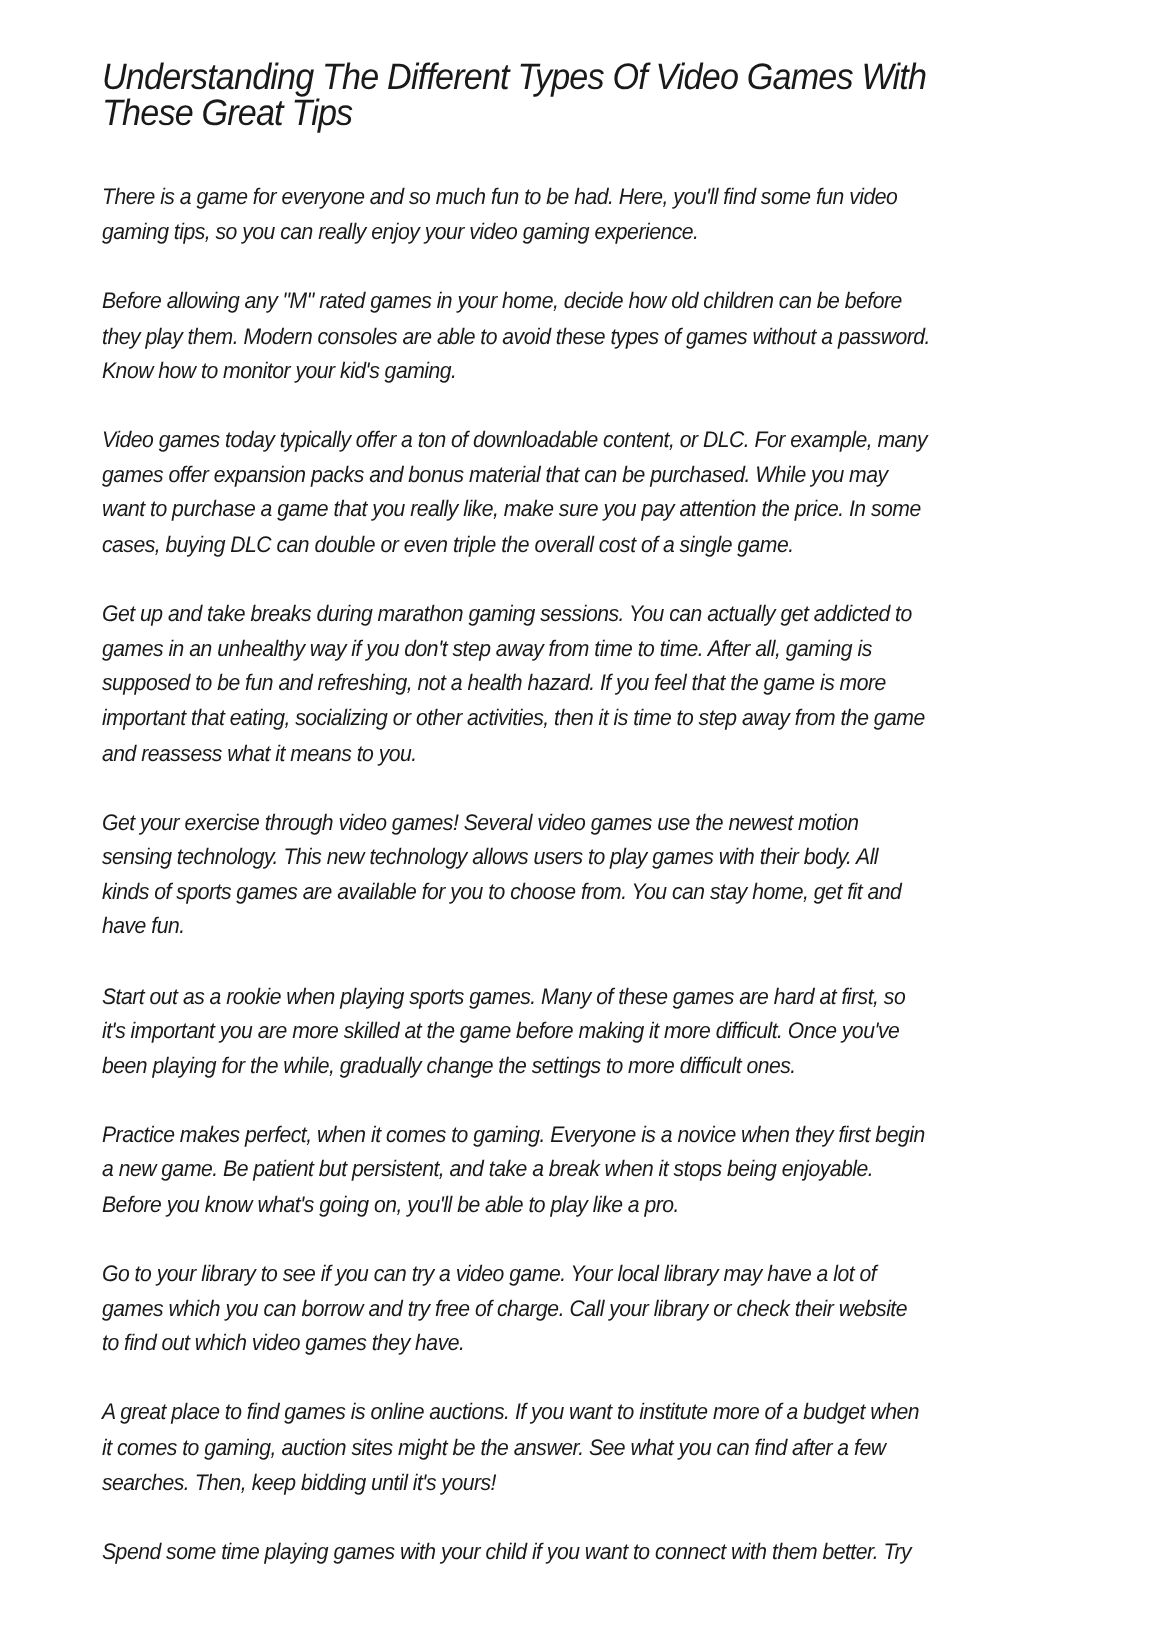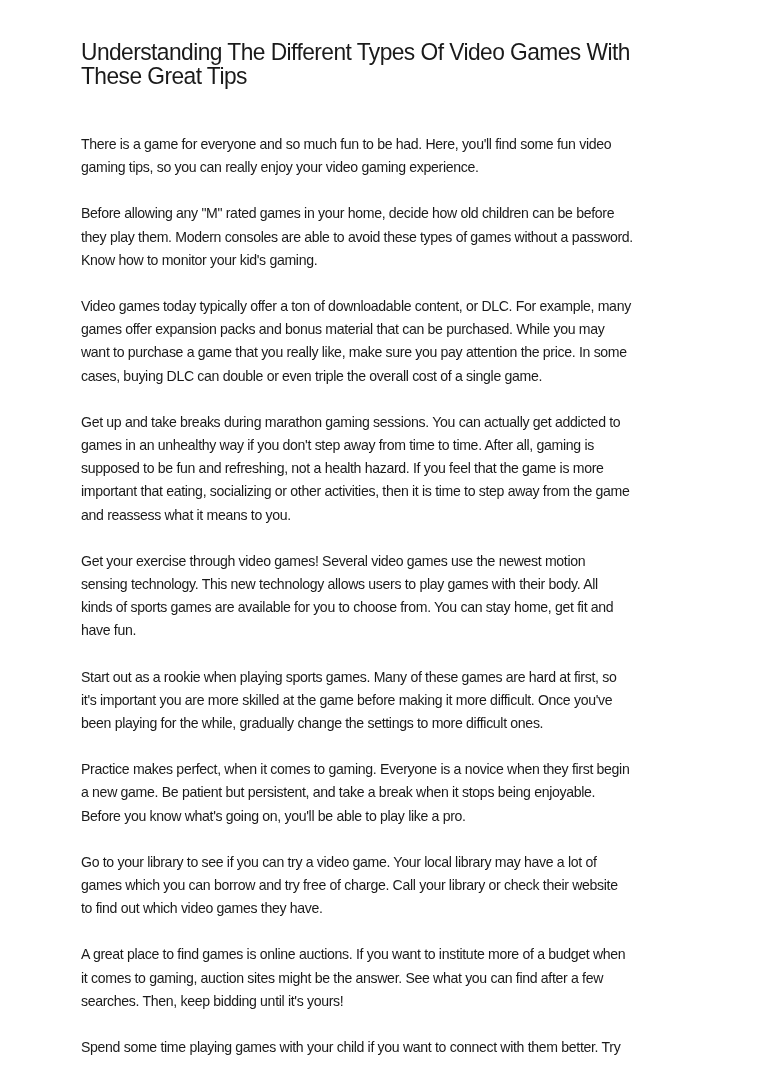--- a/index.html
+++ b/index.html
@@ -10,37 +10,38 @@
     body {
       width: 768px;
       height: 1087px;
       overflow: hidden;
       position: relative;
       font-family: "Liberation Sans", sans-serif;
       color: #1a1a1a;
     }
     .page {
       position: absolute;
-      left: 81px;
+      left: 68px;
       top: 40px;
       width: 660px;
+      font-style: italic;
     }
     .title {
       font-family: "Liberation Sans", sans-serif;
       font-size: 24.5px;
       line-height: 24px;
       font-weight: normal;
       margin: 0;
       letter-spacing: -0.6px;
       transform: scaleX(0.93);
       transform-origin: left top;
       width: 720px;
     }
     .body-text {
-      margin-top: 44px;
+      margin-top: 32px;
     }
     .para {
       font-size: 15px;
       line-height: 23.2px;
       margin: 0 0 23px 0;
       letter-spacing: -0.35px;
       transform: scaleX(0.94);
       transform-origin: left top;
       width: 705px;
       white-space: nowrap;

